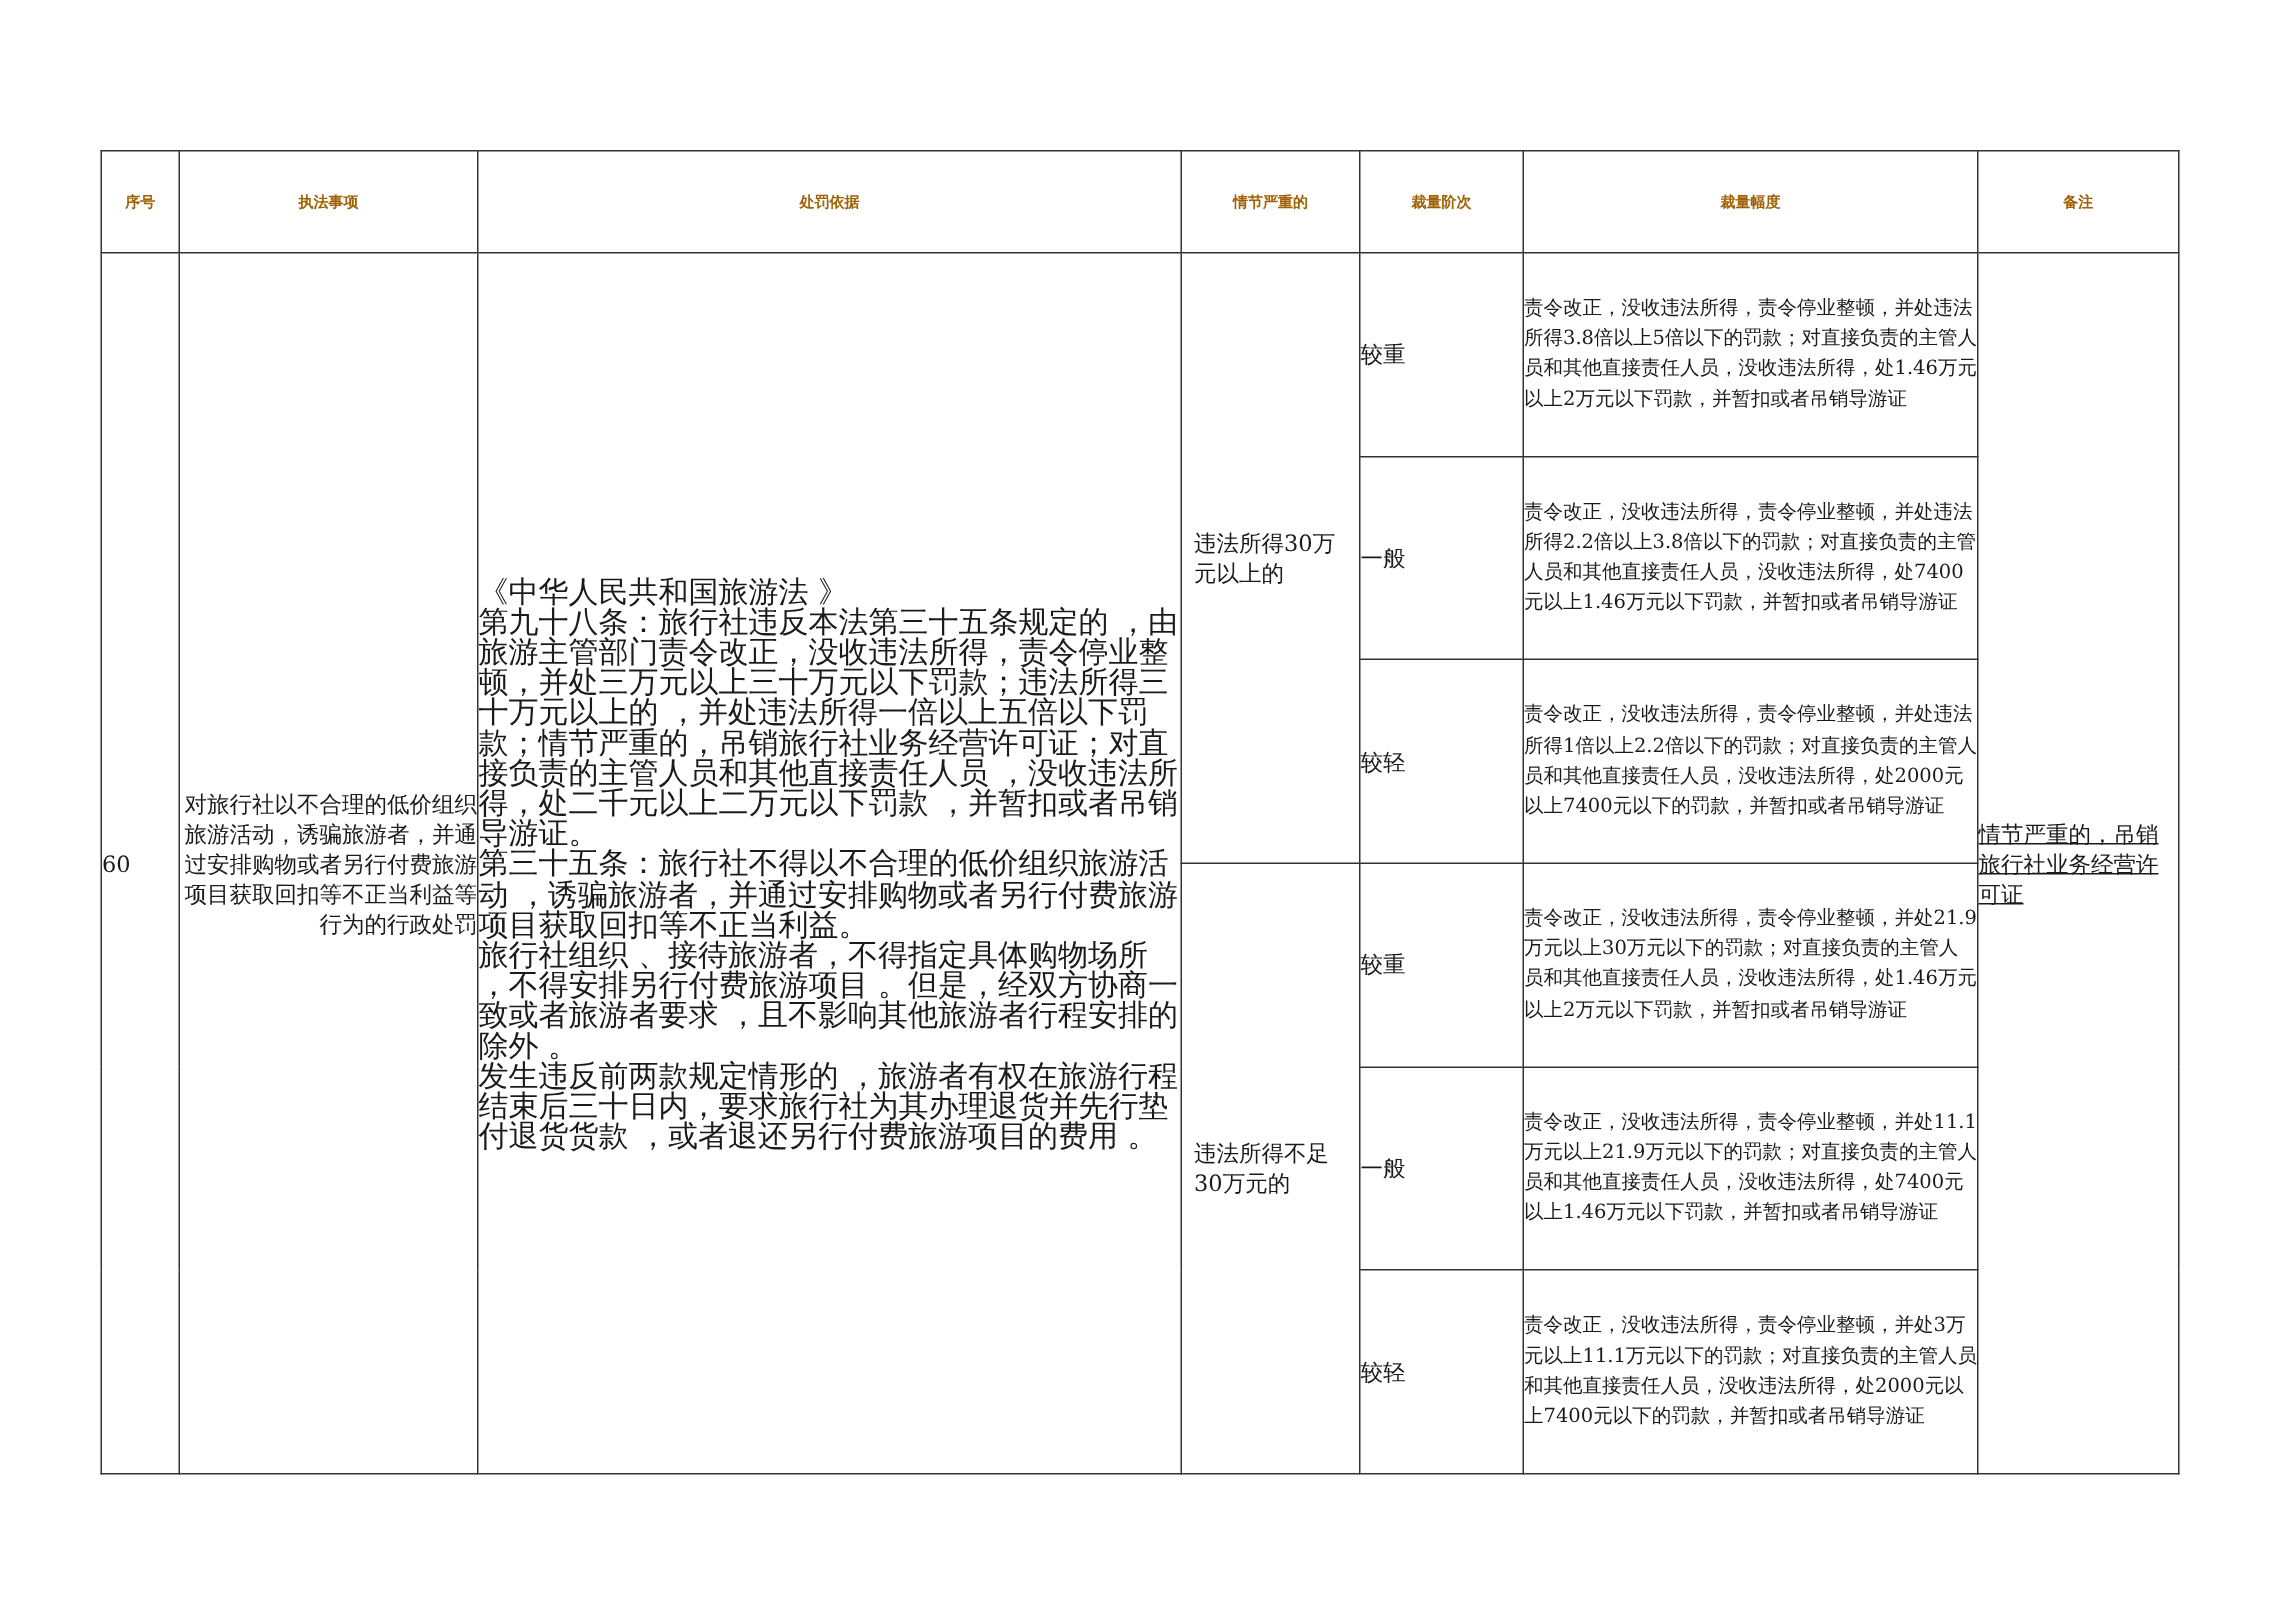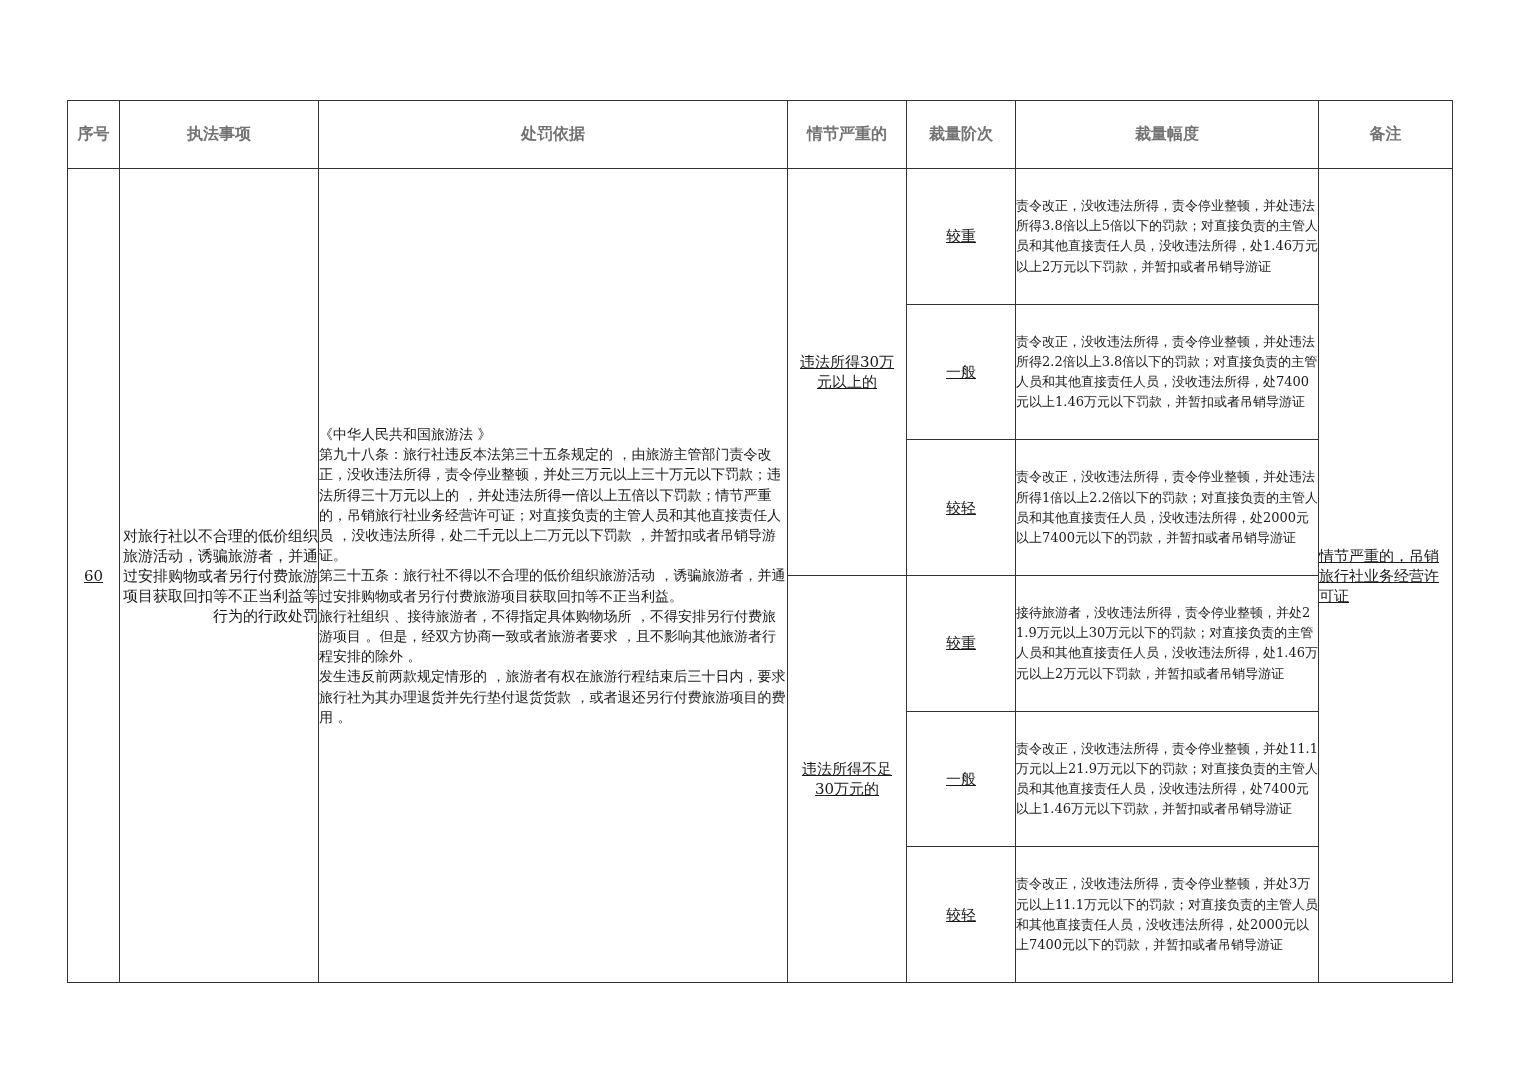--- a/index.html
+++ b/index.html
@@ -26,43 +26,42 @@
     table.doc td, table.doc th {
       border: 1.5px solid #333333;
       padding: 0;
       vertical-align: middle;
       box-sizing: border-box;
     }
     table.doc th {
       height: 68px;
       font-family: Liberation Sans, sans-serif;
       font-weight: bold;
-      font-size: 16px;
+      font-size: 10px;
       text-align: center;
-      color: #737373;
+      color: #a16207;
     }
     table.doc tr.body-row td {
       height: 135.7px;
     }
     .center {
-      text-align: center;
+      text-align: left;
       font-size: 15px;
       line-height: 20px;
-      text-decoration: underline;
     }
     .left-text {
       text-align: right;
       font-size: 15px;
       line-height: 20px;
       padding: 0 3px;
       word-break: break-all;
     }
     .basis {
       text-align: left;
-      font-size: 14px;
+      font-size: 20px;
       line-height: 20.2px;
       padding: 0 3px 0 3px;
       word-break: break-all;
       white-space: pre-line;
     }
     .range {
       text-align: left;
       font-size: 13px;
       line-height: 20.2px;
       padding: 0 3px 0 3px;
@@ -119,21 +118,21 @@
       <td class="center">一般</td>
       <td class="range">责令改正，没收违法所得，责令停业整顿，并处违法所得2.2倍以上3.8倍以下的罚款；对直接负责的主管人员和其他直接责任人员，没收违法所得，处7400元以上1.46万元以下罚款，并暂扣或者吊销导游证</td>
     </tr>
     <tr class="body-row">
       <td class="center">较轻</td>
       <td class="range">责令改正，没收违法所得，责令停业整顿，并处违法所得1倍以上2.2倍以下的罚款；对直接负责的主管人员和其他直接责任人员，没收违法所得，处2000元以上7400元以下的罚款，并暂扣或者吊销导游证</td>
     </tr>
     <tr class="body-row">
       <td rowspan="3" class="center" style="padding:0 8px;">违法所得不足30万元的</td>
       <td class="center">较重</td>
-      <td class="range">接待旅游者，没收违法所得，责令停业整顿，并处21.9万元以上30万元以下的罚款；对直接负责的主管人员和其他直接责任人员，没收违法所得，处1.46万元以上2万元以下罚款，并暂扣或者吊销导游证</td>
+      <td class="range">责令改正，没收违法所得，责令停业整顿，并处21.9万元以上30万元以下的罚款；对直接负责的主管人员和其他直接责任人员，没收违法所得，处1.46万元以上2万元以下罚款，并暂扣或者吊销导游证</td>
     </tr>
     <tr class="body-row">
       <td class="center">一般</td>
       <td class="range">责令改正，没收违法所得，责令停业整顿，并处11.1万元以上21.9万元以下的罚款；对直接负责的主管人员和其他直接责任人员，没收违法所得，处7400元以上1.46万元以下罚款，并暂扣或者吊销导游证</td>
     </tr>
     <tr class="body-row">
       <td class="center">较轻</td>
       <td class="range">责令改正，没收违法所得，责令停业整顿，并处3万元以上11.1万元以下的罚款；对直接负责的主管人员和其他直接责任人员，没收违法所得，处2000元以上7400元以下的罚款，并暂扣或者吊销导游证</td>
     </tr>
   </tbody>

